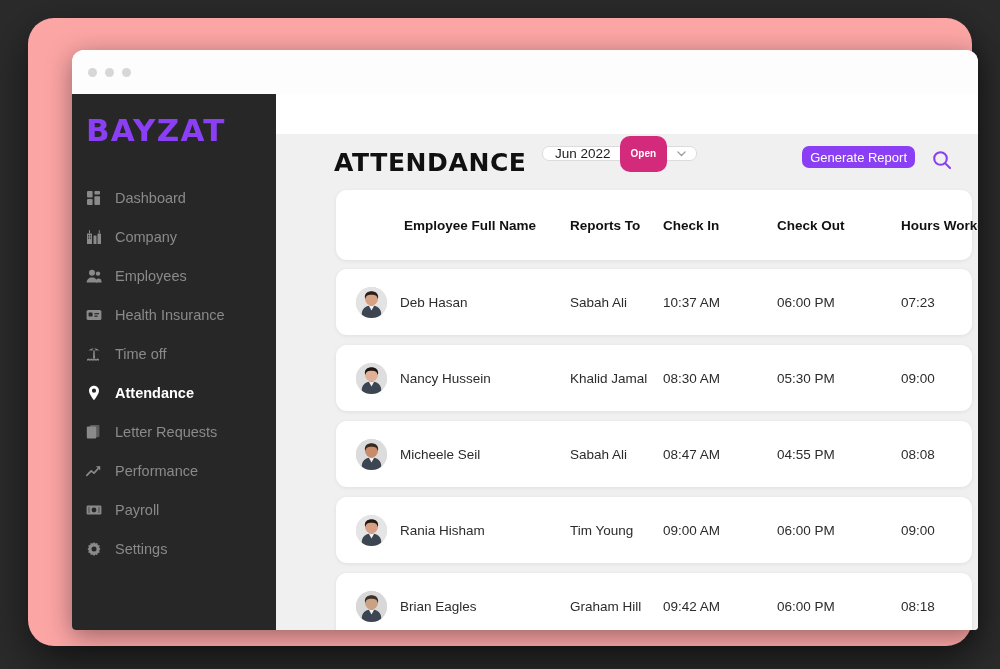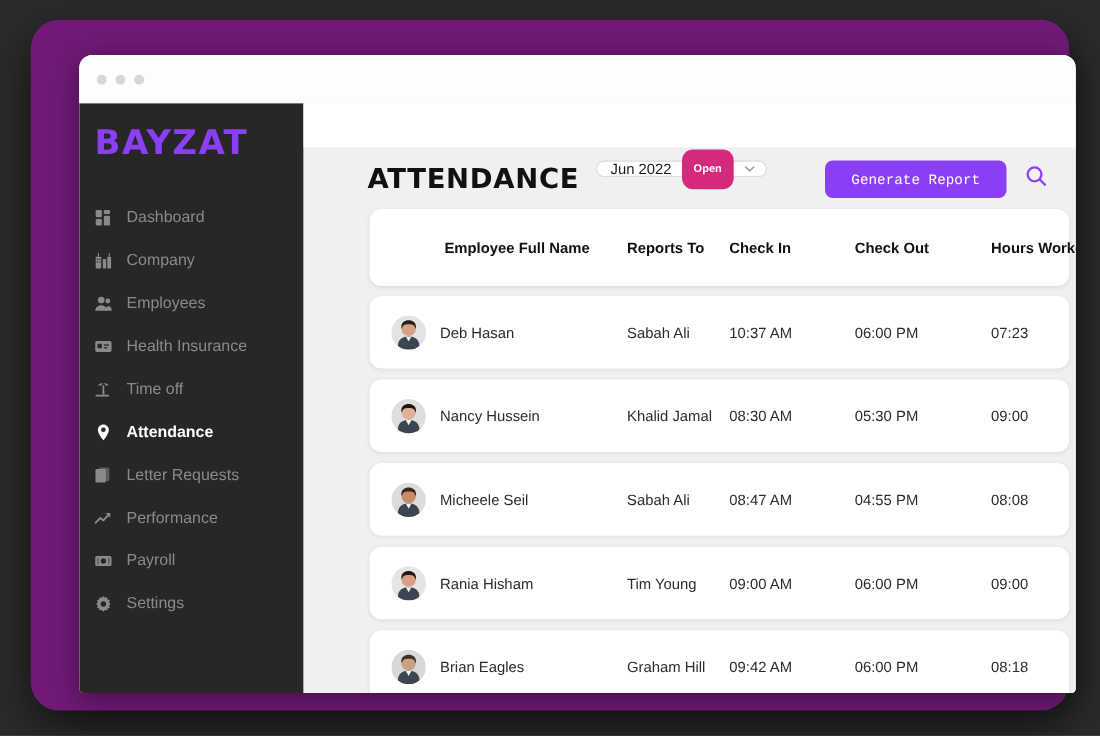--- a/index.html
+++ b/index.html
@@ -16,21 +16,21 @@
     position: relative;
   }
 
   
   #device-frame {
     position: absolute;
     left: 28px;
     top: 18px;
     width: 944px;
     height: 628px;
-    background: #701a75;
+    background: #fca5a5;
     border-radius: 26px;
     box-shadow: 0 14px 40px rgba(0,0,0,0.55);
   }
 
   
   #browser-window {
     position: absolute;
     left: 44px;
     top: 32px;
     width: 906px;
@@ -180,28 +180,28 @@
   .chevron {
     width: 11px; height: 11px;
   }
   .chevron svg { display: block; }
 
   
   #generate-report-button {
     position: absolute;
     right: 63px;
     top: 52px;
-    height: 34px;
+    height: 22px;
     background: #8b3ff5;
     color: #ffffff;
     border: none;
     border-radius: 7px;
-    font-family: Liberation Mono, monospace;
+    font-family: Liberation Sans, sans-serif;
     font-size: 13px;
-    padding: 0 24px;
+    padding: 0 8px;
     cursor: pointer;
   }
 
   #search-button {
     position: absolute;
     right: 20px;
     top: 50px;
     width: 32px; height: 32px;
     background: none;
     border: none;

